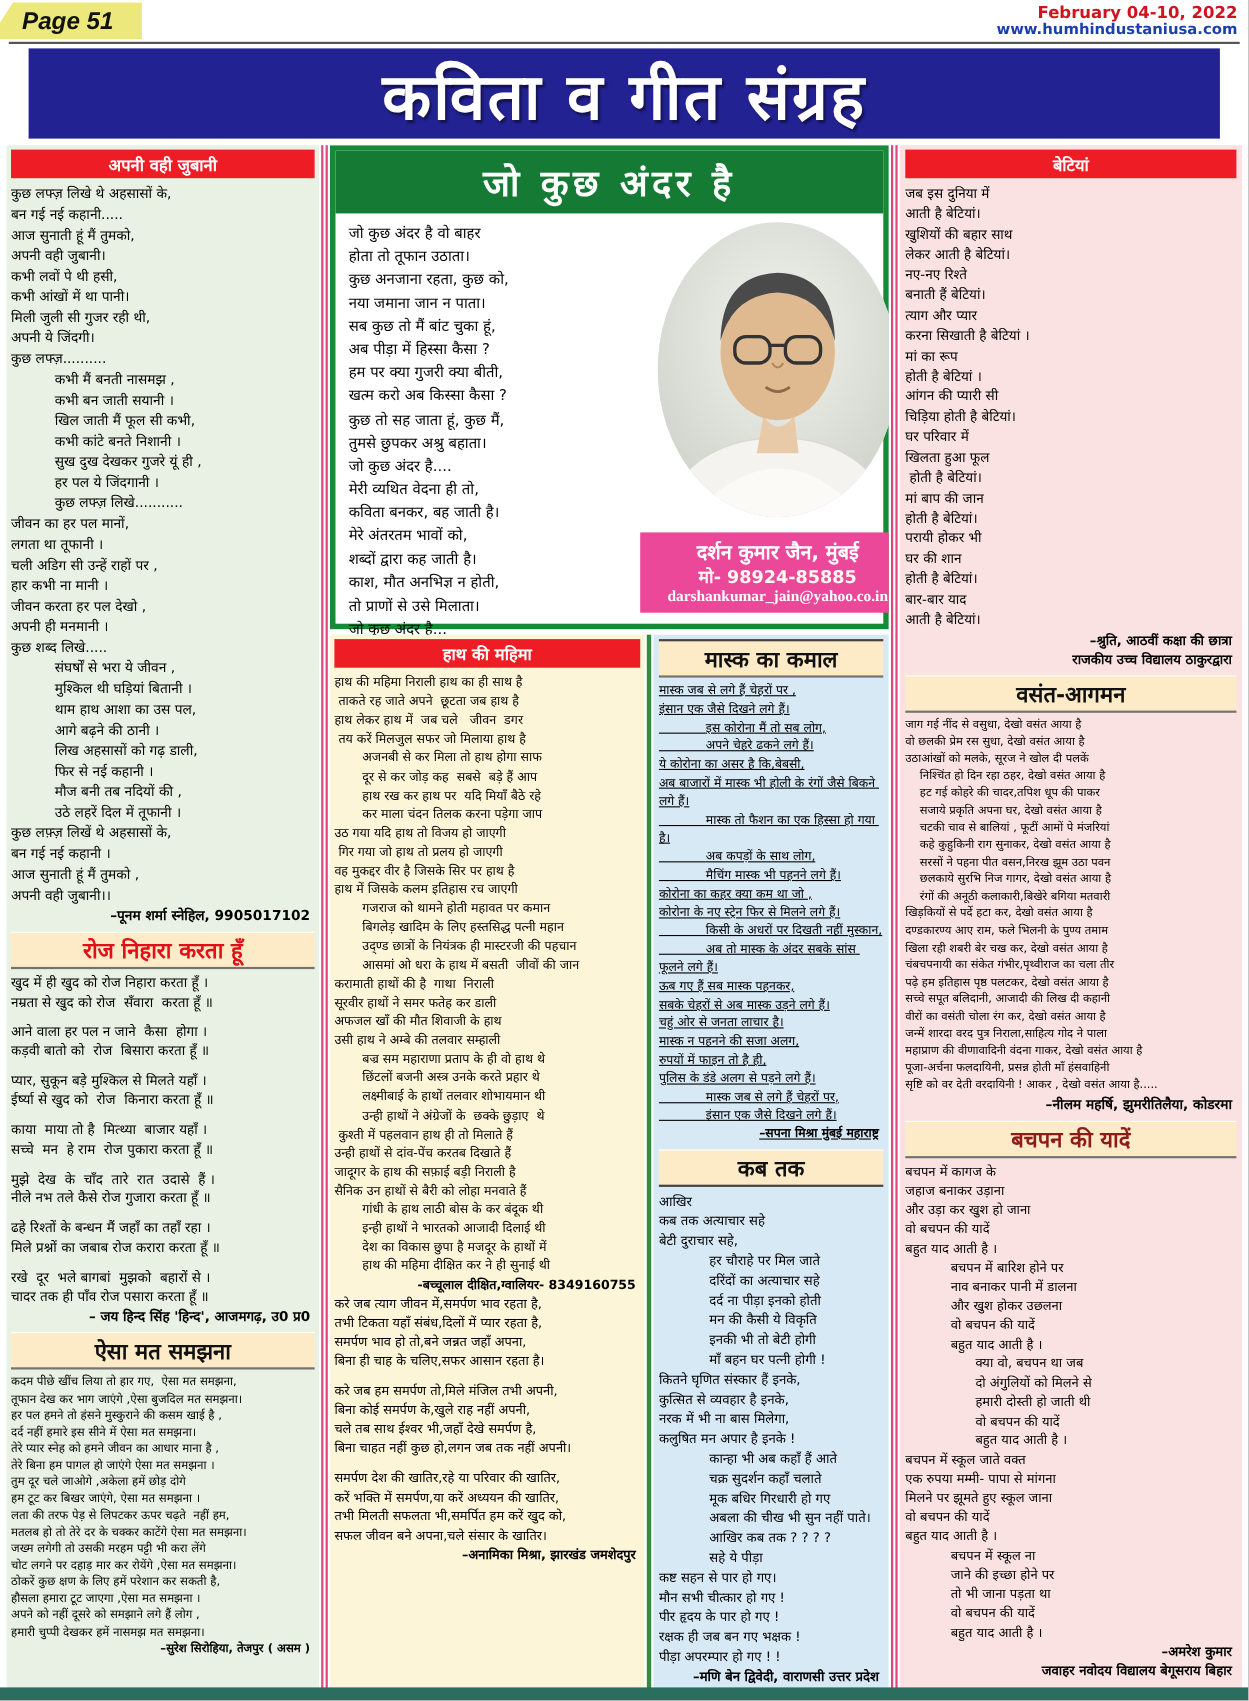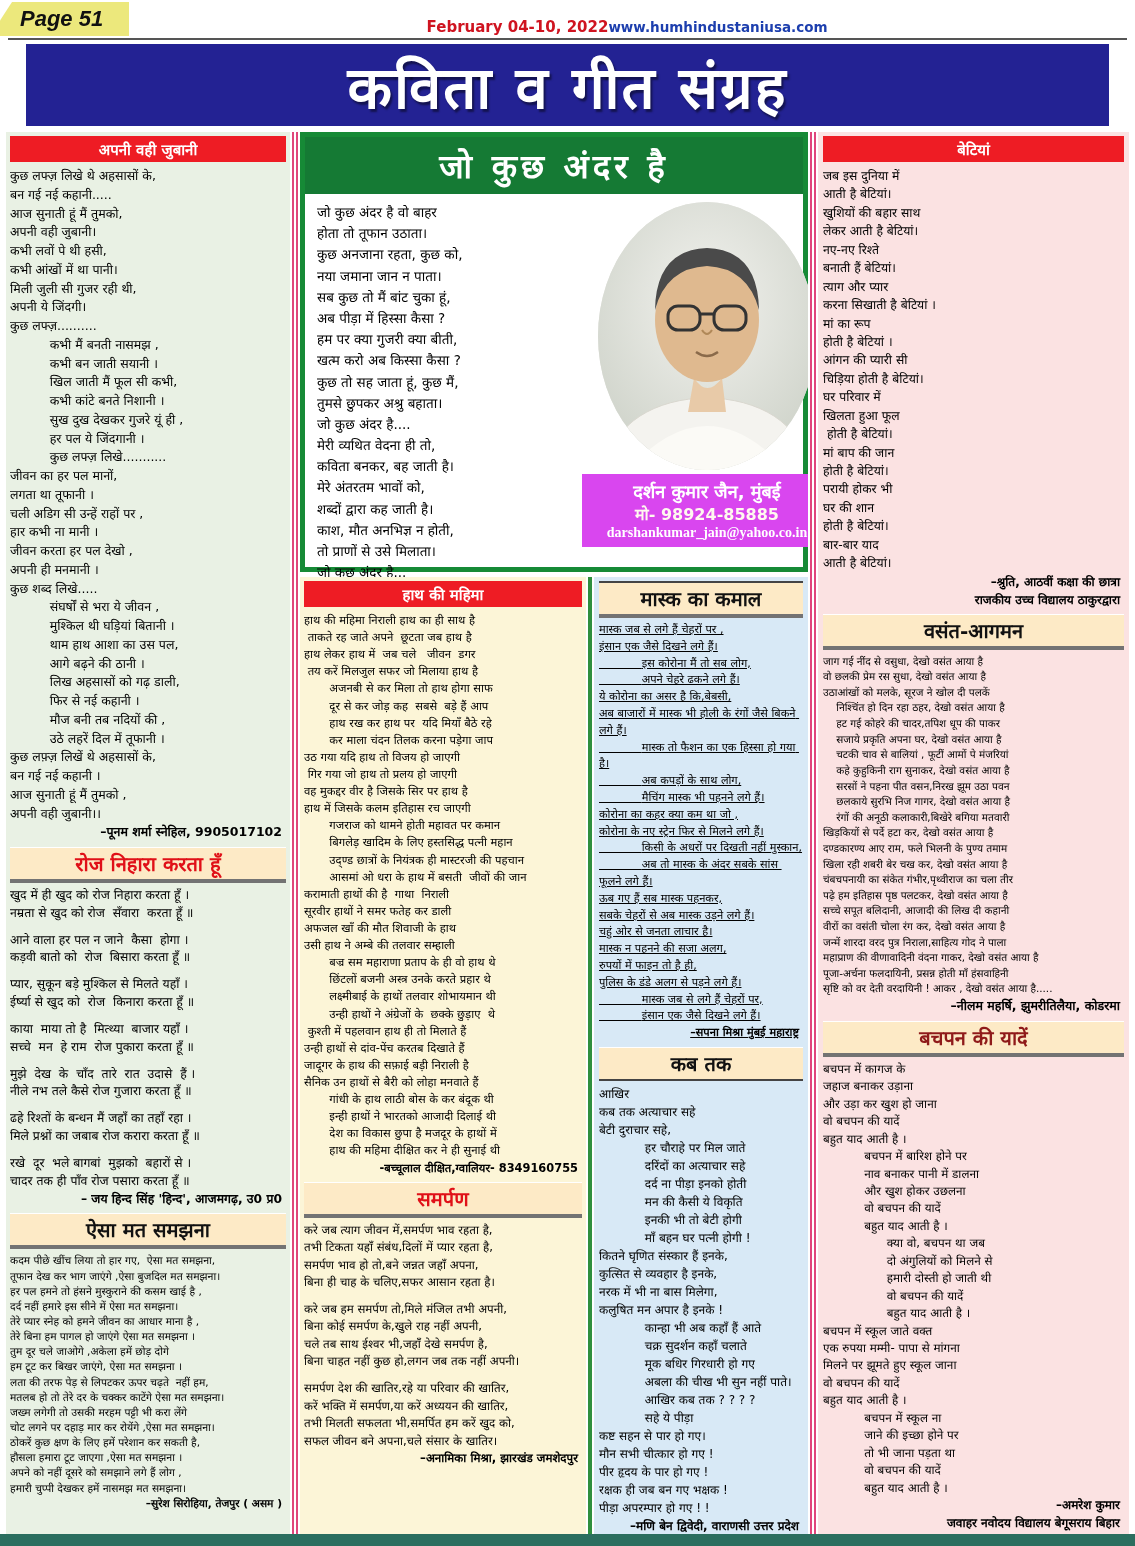--- a/index.html
+++ b/index.html
@@ -7,21 +7,21 @@
         font-family:"DejaVu Sans",sans-serif;overflow:hidden;}
   
   .masthead{display:flex;align-items:stretch;height:34px;margin:2px 4px 0 4px;}
   .brand-band{background:#2f8f3e;color:#fff;flex:0 0 672px;display:flex;align-items:center;
               padding-left:14px;font-weight:bold;font-size:21px;position:relative;}
   .brand-suffix{font-size:14px;font-style:italic;font-weight:bold;margin-left:8px;letter-spacing:1px;}
   .page-tab{background:#ece87c;color:#111;font-weight:bold;font-style:italic;
             font-size:22px;display:flex;align-items:center;padding:0 26px 0 30px;
             clip-path:polygon(22px 0,100% 0,100% 100%,0 100%);margin-left:-14px;
             font-family:"Liberation Sans",sans-serif;}
-  .mast-right{flex:1;display:flex;flex-direction:row;align-items:flex-end;justify-content:center;
+  .mast-right{flex:1;display:flex;flex-direction:column;align-items:flex-end;justify-content:center;
               padding-right:6px;line-height:1.15;}
   .mast-date{color:#cf1420;font-weight:bold;font-size:15px;}
   .mast-url{color:#1d3fae;font-weight:bold;font-size:13.5px;}
   .rule{height:2px;background:#555;margin:2px 8px 4px 8px;}
   .title-band{background:#232293;margin:0 26px;height:82px;display:flex;align-items:center;justify-content:center;}
   .title-band .t{color:#fff;font-weight:bold;font-size:58px;text-shadow:2px 3px 2px rgba(0,0,0,.45);letter-spacing:2px;}
   
   .content{display:flex;align-items:stretch;padding:6px 6px 0 6px;height:1404px;}
   .vdiv-pink{width:2px;border-left:2px solid #e0457b;border-right:2px solid #e0457b;margin:0 2px;}
   .vdiv-green{width:4px;background:#2f8f3e;margin:0 2px;}
@@ -29,21 +29,21 @@
   .col-left{width:276px;background:#e9f1e4;padding:2px 4px;}
   .col-mid{width:508px;display:flex;flex-direction:column;}
   .col-right{flex:1;background:#fbe2e2;padding:2px 5px;}
   .mid-cols{display:flex;flex:1;margin-top:5px;}
   .col-midleft{width:278px;background:#fcf5d7;padding:2px 4px;overflow:hidden;}
   .col-midright{flex:1;background:#d8e9f6;padding:2px 5px;overflow:hidden;}
   
   .hdr-red{background:#ee1c24;color:#fff;font-weight:bold;font-size:15px;text-align:center;
            padding:3px 0;margin:2px 0 5px 0;}
   .hdr-cream{background:#fdeac6;font-weight:bold;font-size:20px;text-align:center;
-             padding:2px 0;margin:5px 0 4px 0;border-top:1px solid #fff;border-bottom:4px solid #737373;}
+             padding:2px 0;margin:5px 0 4px 0;border-top:1px solid #fff;border-bottom:2px solid #737373;}
   .hdr-cream.red{color:#e01018;}
   .hdr-cream.black{color:#111;}
   .hdr-cream.maroon{color:#8f1a1a;}
   
   .line{white-space:pre-wrap;overflow-wrap:break-word;}
   .gap{height:9px;}
   .credit-line{text-align:right;font-weight:bold;padding-right:4px;}
   .p-apni{font-size:12.5px;line-height:1.5;}
   .p-roj{font-size:12.3px;line-height:1.45;}
   .p-aisa{font-size:10.6px;line-height:1.43;}
@@ -57,21 +57,21 @@
   .p-bachpan{font-size:11.8px;line-height:1.48;}
   .credit-sm .credit-line{font-size:12px;}
   
   .green-box{border:5px solid #168a36;background:#fff;height:430px;display:flex;flex-direction:column;}
   .green-box-hdr{background:#157a34;color:#fff;font-weight:bold;font-size:33px;text-align:center;
                  padding:6px 0;letter-spacing:4px;}
   .green-box-body{display:flex;flex:1;padding:8px 6px 4px 12px;}
   .green-poem{flex:0 0 265px;}
   .photo-wrap{flex:1;display:flex;flex-direction:column;align-items:center;}
   .oval{width:218px;height:268px;border-radius:50%;overflow:hidden;background:#e7e7e2;flex:0 0 auto;}
-  .caption{background:#d946ef;color:#fff;text-align:center;width:246px;margin-top:4px;
+  .caption{background:#ec4899;color:#fff;text-align:center;width:246px;margin-top:14px;
            padding:5px 2px 6px 2px;}
   .cap-name{font-weight:bold;font-size:18px;}
   .cap-phone{font-weight:bold;font-size:16px;color:#fff8ef;}
   .cap-email{font-weight:bold;font-size:14px;font-family:"Liberation Serif",serif;}
   
   .bottom-bar{position:absolute;left:0;right:0;bottom:0;height:12px;background:#2b6e5f;}
 </style>
 </head>
 <body>
 
@@ -279,21 +279,20 @@
               <div class="line">सैनिक उन हाथों से बैरी को लोहा मनवाते हैं</div>
               <div class="line">       गांधी के हाथ लाठी बोस के कर बंदूक थी</div>
               <div class="line">       इन्ही हाथों ने भारतको आजादी दिलाई थी</div>
               <div class="line">       देश का विकास छुपा है मजदूर के हाथों में</div>
               <div class="line">       हाथ की महिमा दीक्षित कर ने ही सुनाई थी</div>
             </div>
           <div class="p-hath">
               <div class="credit-line">-बच्चूलाल दीक्षित,ग्वालियर- 8349160755</div>
             </div>
 
-          <div class="hdr-cream red">समर्पण</div>
           <div class="p-sam">
               <div class="line">करे जब त्याग जीवन में,समर्पण भाव रहता है,</div>
               <div class="line">तभी टिकता यहाँ संबंध,दिलों में प्यार रहता है,</div>
               <div class="line">समर्पण भाव हो तो,बने जन्नत जहाँ अपना,</div>
               <div class="line">बिना ही चाह के चलिए,सफर आसान रहता है।</div>
               <div class="line gap"></div>
               <div class="line">करे जब हम समर्पण तो,मिले मंजिल तभी अपनी,</div>
               <div class="line">बिना कोई समर्पण के,खुले राह नहीं अपनी,</div>
               <div class="line">चले तब साथ ईश्वर भी,जहाँ देखे समर्पण है,</div>
               <div class="line">बिना चाहत नहीं कुछ हो,लगन जब तक नहीं अपनी।</div>

